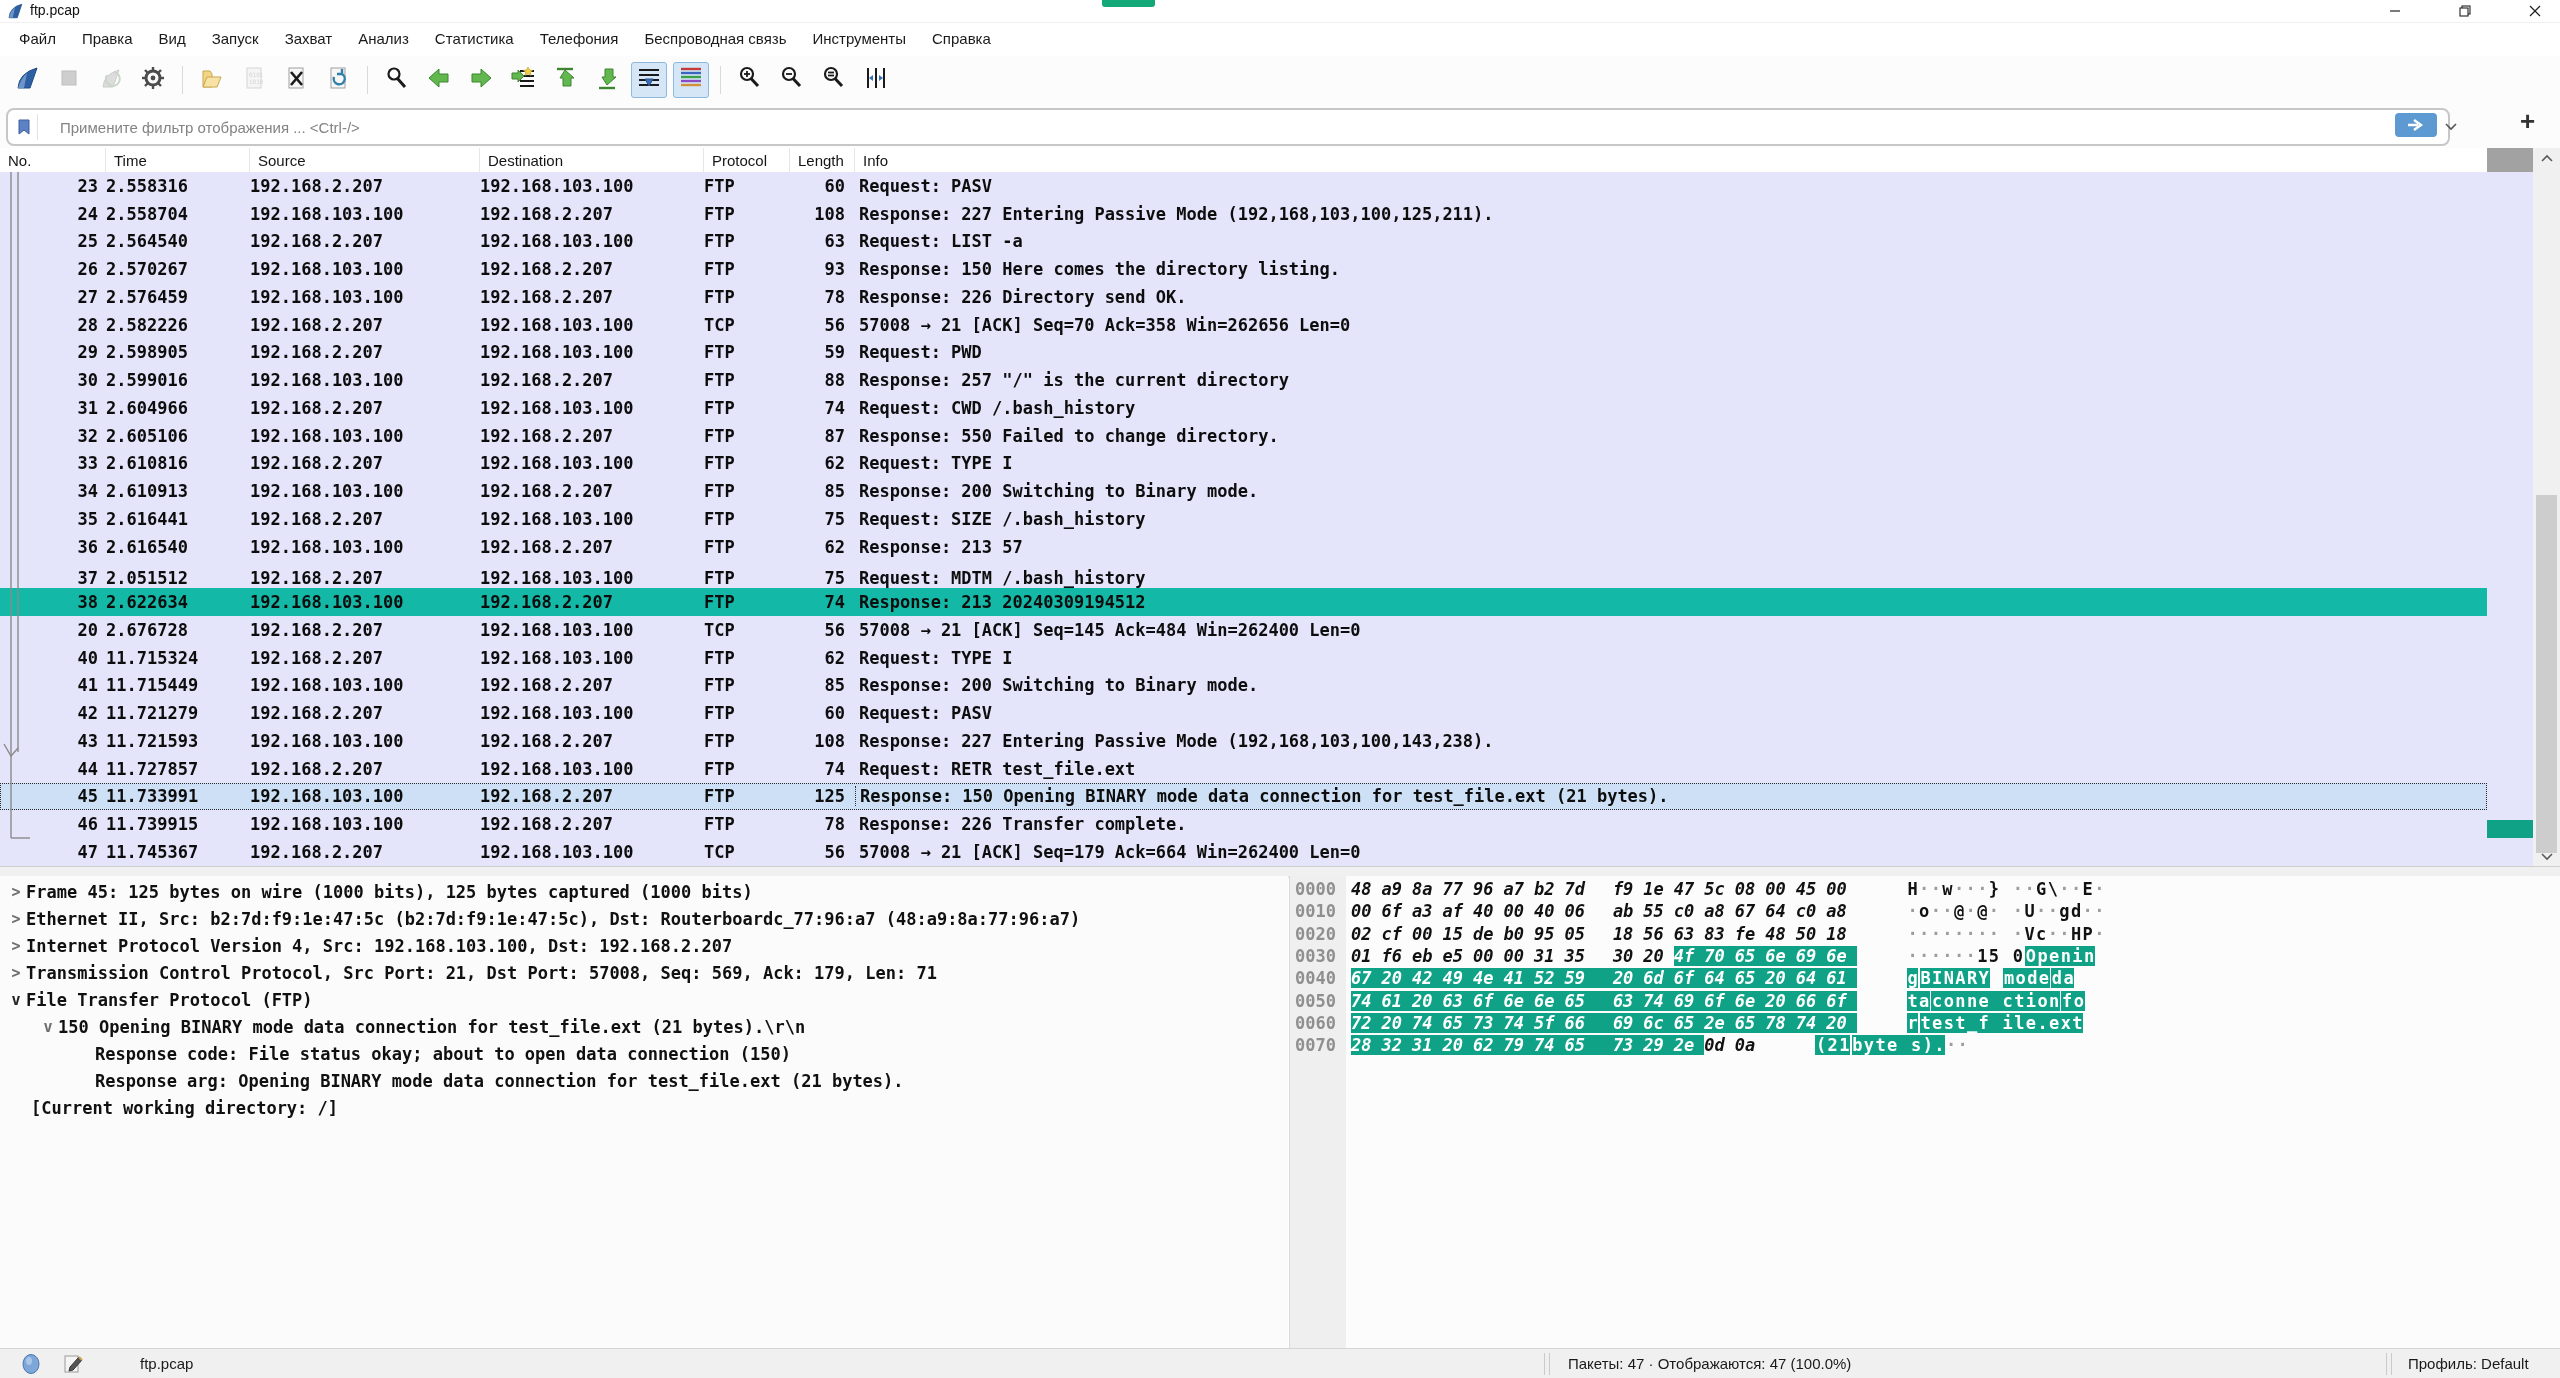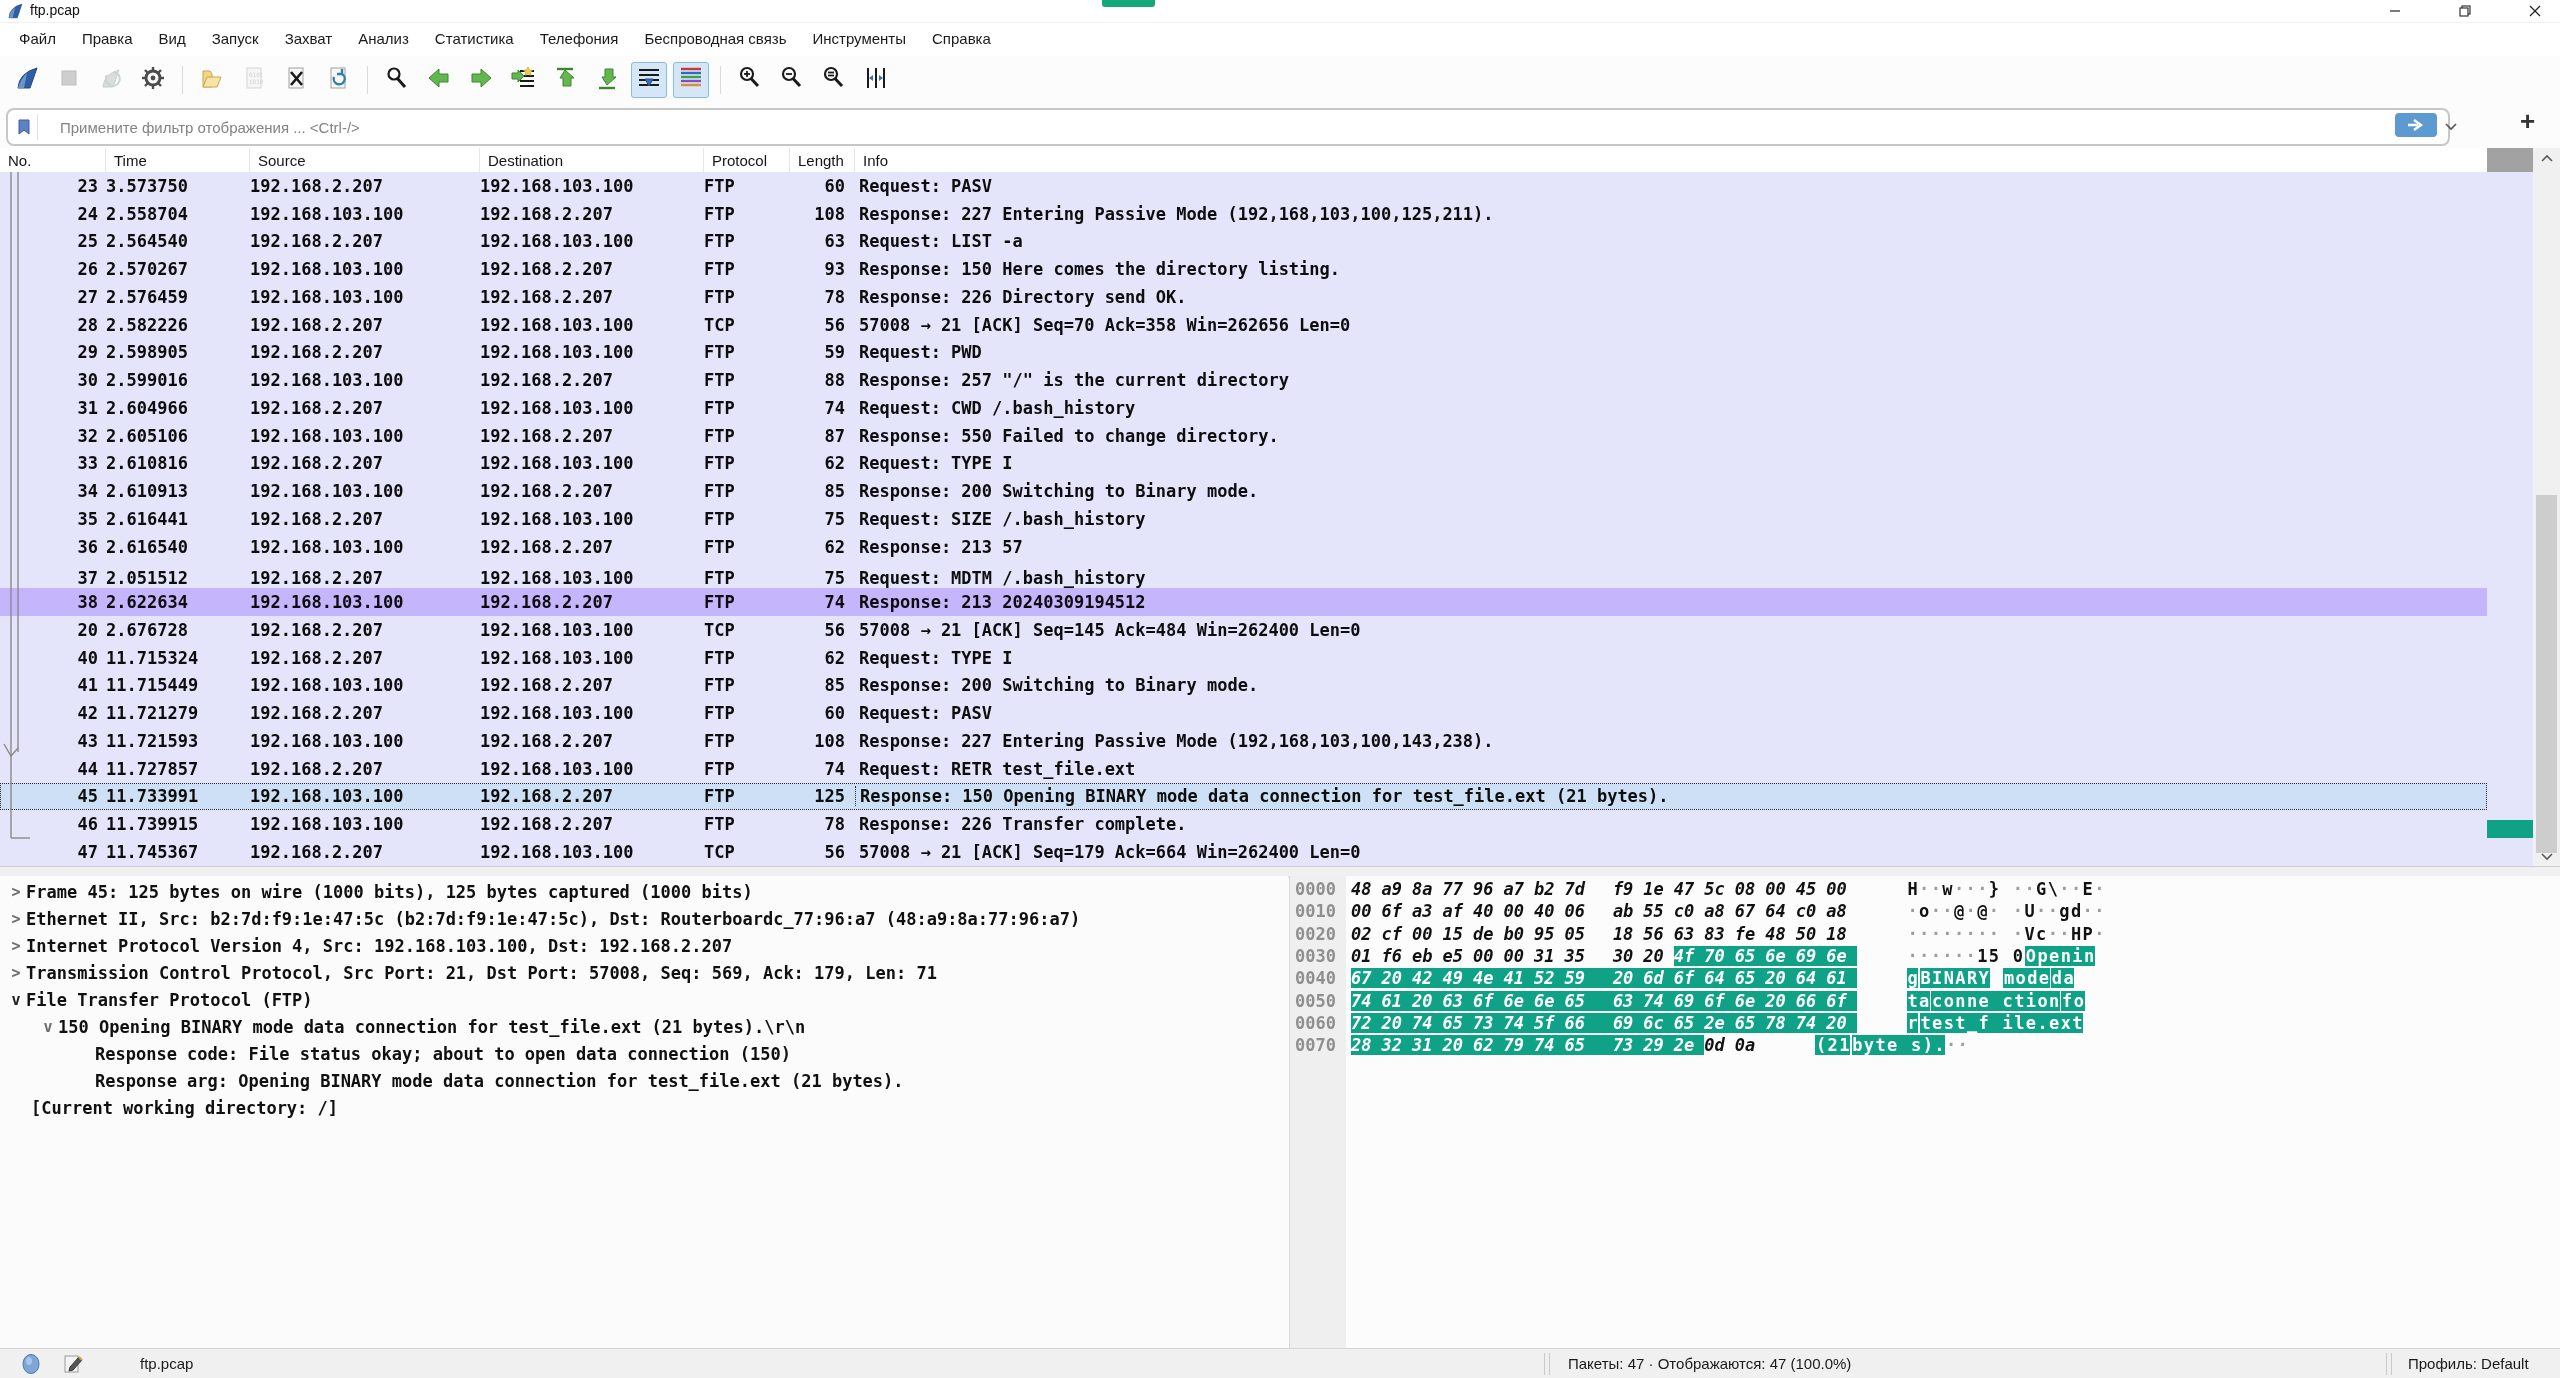--- a/index.html
+++ b/index.html
@@ -314,21 +314,21 @@
     <div class="hcell" style="width: 144px;">Time</div>
     <div class="hcell" style="width: 230px;">Source</div>
     <div class="hcell" style="width: 224px;">Destination</div>
     <div class="hcell" style="width: 86px;">Protocol</div>
     <div class="hcell" style="width: 65px;">Length</div>
     <div class="hcell" style="width: auto; flex: 1 1 auto; border-right: none;">Info</div>
   </div>
 <div class="plist" id="plist">
     <div class="prow" style="background: rgb(228, 228, 251);">
       <div class="pc pc0">23</div>
-      <div class="pc pc1">3.573750</div>
+      <div class="pc pc1">2.558316</div>
       <div class="pc pc2">192.168.2.207</div>
       <div class="pc pc3">192.168.103.100</div>
       <div class="pc pc4">FTP</div>
       <div class="pc pc5">60</div>
       <div class="pc pc6">Request: PASV</div>
     </div>
     <div class="prow" style="background: rgb(228, 228, 251);">
       <div class="pc pc0">24</div>
       <div class="pc pc1">2.558704</div>
       <div class="pc pc2">192.168.103.100</div>
@@ -447,21 +447,21 @@
     </div>
     <div class="prow" style="background: rgb(228, 228, 251); align-items: flex-end;">
       <div class="pc pc0">37</div>
       <div class="pc pc1">2.051512</div>
       <div class="pc pc2">192.168.2.207</div>
       <div class="pc pc3">192.168.103.100</div>
       <div class="pc pc4">FTP</div>
       <div class="pc pc5">75</div>
       <div class="pc pc6">Request: MDTM /.bash_history</div>
     </div>
-    <div class="prow" style="background: #c4b5fd;">
+    <div class="prow" style="background: #14b8a6;">
       <div class="pc pc0">38</div>
       <div class="pc pc1">2.622634</div>
       <div class="pc pc2">192.168.103.100</div>
       <div class="pc pc3">192.168.2.207</div>
       <div class="pc pc4">FTP</div>
       <div class="pc pc5">74</div>
       <div class="pc pc6">Response: 213 20240309194512</div>
     </div>
     <div class="prow" style="background: rgb(228, 228, 251);">
       <div class="pc pc0">20</div>

